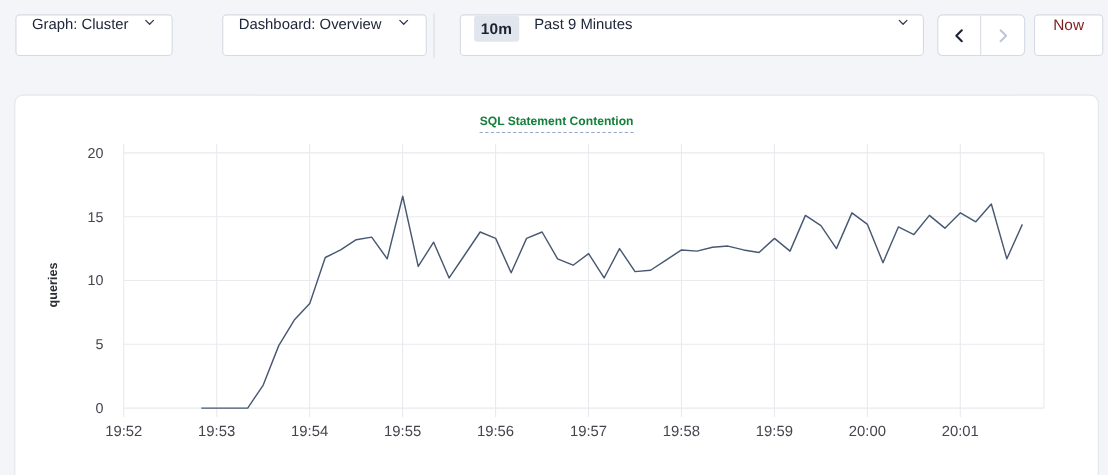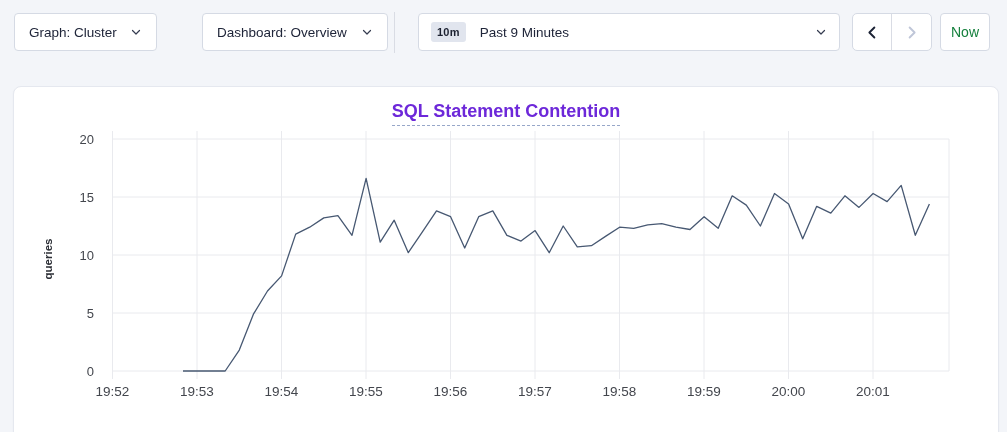--- a/index.html
+++ b/index.html
@@ -1,39 +1,39 @@
 <!DOCTYPE html>
 <html><head>
 <meta charset="utf-8">
 <style>
   * { margin:0; padding:0; box-sizing:border-box; }
   html,body { width:1007px; height:432px; overflow:hidden;
     font-family:"Liberation Sans", sans-serif; background:#f3f5f9; }
   .btn { position:absolute; top:13px; height:38px; background:#fff;
     border:1px solid #d5dae4; border-radius:4px; display:flex;
-    align-items:center; font-size:13.5px; color:#20263a; cursor:pointer; }
+    align-items:flex-start; font-size:13.5px; color:#20263a; cursor:pointer; }
   .chev { width:12px; height:12px; flex:0 0 auto; }
   #graph-btn { left:14px; width:143px; padding:0 14px; justify-content:space-between; }
   #dashboard-btn { left:182px; width:186px; padding:0 14px; justify-content:space-between;margin-left:20px; }
   #toolbar-divider { position:absolute; left:394px; top:12px; width:1px; height:41px; background:#d9dce4; }
   #time-select { left:418px; width:422px; padding:0 12px; }
-  #time-badge { background:#e1e5ee; color:#1c2130; font-size:11px; font-weight:bold;
+  #time-badge { background:#e1e5ee; color:#1c2130; font-size:14px; font-weight:bold;
     padding:4px 6px; border-radius:3px; letter-spacing:.2px; }
   #time-label { margin-left:14px; }
   #time-select .chev { margin-left:auto; }
   #arrow-group { position:absolute; left:852px; top:13px; width:80px; height:38px;
     background:#fff; border:1px solid #d5dae4; border-radius:5px; display:flex; }
   .arrow-cell { width:50%; height:100%; display:flex; align-items:center; justify-content:center; cursor:pointer; }
   #arrow-prev { border-right:1px solid #d9dce4; }
-  #now-btn { left:940px; width:50px; justify-content:center; color:#15803d; font-size:14px; }
+  #now-btn { left:940px; width:63px; justify-content:center; color:#7f1d1d; font-size:14px; }
   #panel { position:absolute; left:13px; top:86px; width:986px; height:360px;
     background:#fff; border:1px solid #e5e8ef; border-radius:8px;
     box-shadow:0 1px 2px rgba(20,30,60,.04); }
   #chart-title-row { position:absolute; top:14px; left:0; width:100%; text-align:center; }
-  #chart-title { display:inline-block; font-size:18px; font-weight:bold; color:#6d28d9;
+  #chart-title { display:inline-block; font-size:11px; font-weight:bold; color:#15803d;
     border-bottom:1px dashed #97a7c9; padding-bottom:3px; cursor:pointer; }
   #chart-svg { position:absolute; left:0; top:0; width:986px; height:346px; }
 </style>
 </head>
 <body>
 
 <div class="btn" id="graph-btn">
   <span>Graph: Cluster</span>
   <svg class="chev" viewBox="0 0 24 24">
     <polyline points="5,9 12,16 19,9" fill="none" stroke="#353c50" stroke-width="2.4" stroke-linecap="round" stroke-linejoin="round"></polyline>

